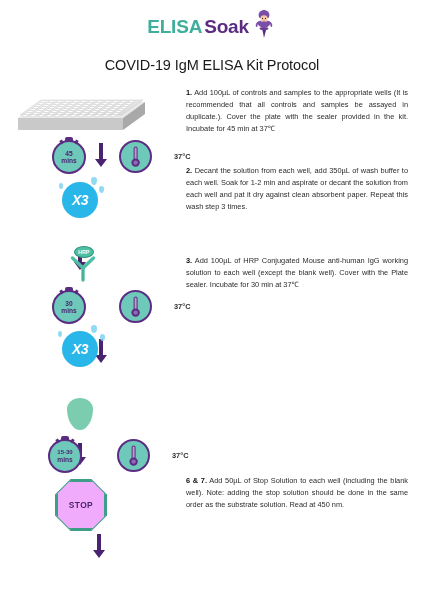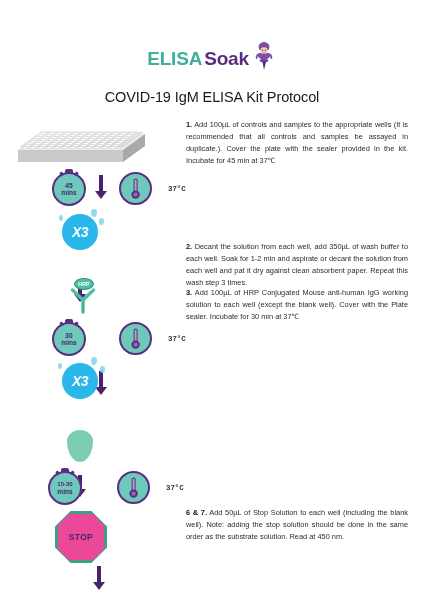--- a/index.html
+++ b/index.html
@@ -28,21 +28,20 @@
   .header {
     padding-top: 11px;
     text-align: center;
   }
   .logo {
     display: inline-flex;
     align-items: center;
     justify-content: center;
     gap: 2px;
     height: 30px;
-    margin-top: 32px;
   }
   .logo-word {
     font-size: 19px;
     font-weight: bold;
     letter-spacing: -0.2px;
     line-height: 1;
   }
   .logo-elisa { color: #3fae9b; }
   .logo-genie { color: #5b2d82; }
   .logo-mark { display: block; }
@@ -134,21 +133,21 @@
   }
   .timer .t2 {
     font-size: 6.6px;
     font-weight: bold;
     color: #4a2370;
     line-height: 7.4px;
   }
   .timer.wide .t1 { font-size: 6px; }
 
   
-  .thermo-wrap { display: flex; align-items: center; gap: 16px; font-family: Liberation Mono, monospace; }
+  .thermo-wrap { display: flex; align-items: center; gap: 22px; }
   .thermo {
     width: 33px; height: 33px;
     border-radius: 50%;
     border: 2.2px solid #5b2d82;
     background: #6ec9ba;
     box-sizing: border-box;
     position: relative;
   }
   .temp-label {
     font-size: 7.4px;
@@ -219,21 +218,21 @@
   .droplet {
     width: 26px; height: 32px;
     background: #7ccdb0;
     border-radius: 50% 50% 50% 50% / 66% 66% 34% 34%;
     transform: rotate(180deg);
   }
 
   
   .stop {
     width: 50px; height: 50px;
-    background: #ec4899;
+    background: #f0abfc;
     border: 2px solid #3f9e86;
     box-sizing: border-box;
     clip-path: polygon(30% 0%, 70% 0%, 100% 30%, 100% 70%, 70% 100%, 30% 100%, 0% 70%, 0% 30%);
     display: flex;
     align-items: center;
     justify-content: center;
     font-size: 8.4px;
     font-weight: bold;
     color: #4a2370;
     letter-spacing: .4px;
@@ -538,21 +537,21 @@
       </div>
 
     </div>
 
     <div class="text-col">
 
       <div class="step" style="top:4px;">
         <b>1.</b><span> Add 100µL of controls and samples to the appropriate wells (It is recommended that all controls and samples be assayed in duplicate.). Cover the plate with the sealer provided in the kit. Incubate for 45 min at 37℃</span>
       </div>
 
-      <div class="step" style="top:82px;margin-top:44px;">
+      <div class="step" style="top:82px;">
         <b>2.</b><span> Decant the solution from each well, add 350µL of wash buffer to each well. Soak for 1-2 min and aspirate or decant the solution from each well and pat it dry against clean absorbent paper. Repeat this wash step 3 times.</span>
       </div>
 
       <div class="step" style="top:172px;">
         <b>3.</b><span> Add 100µL of HRP Conjugated Mouse anti-human IgG working solution to each well (except the blank well). Cover with the Plate sealer. Incubate for 30 min at 37℃</span>
       </div>
 
 
 
       <div class="step" style="top:392px;">

